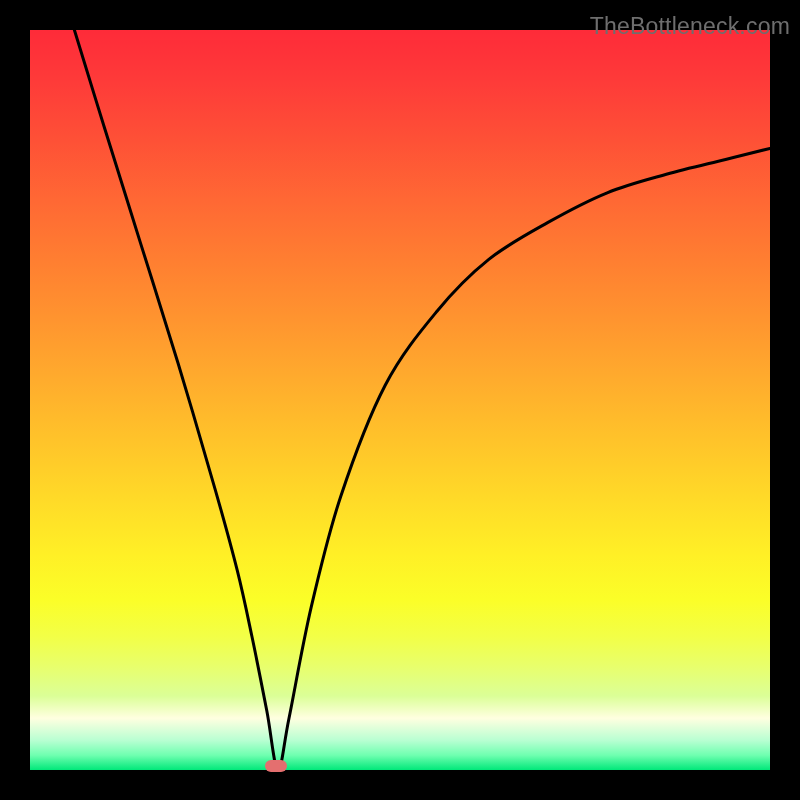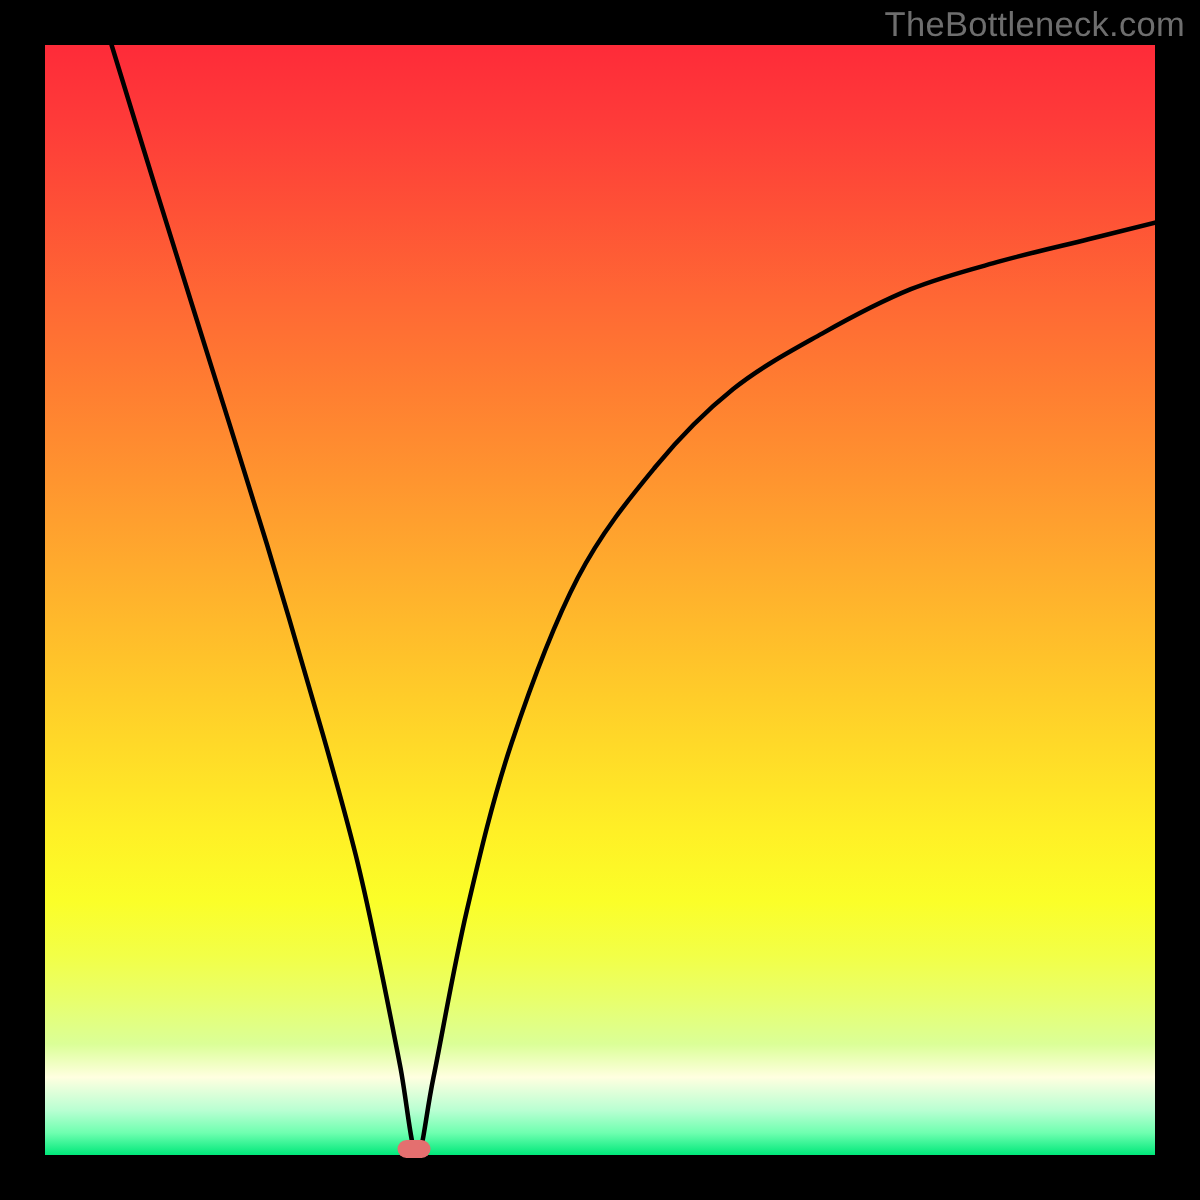--- a/index.html
+++ b/index.html
@@ -6,21 +6,21 @@
   body {
     width: 800px;
     height: 800px;
     background: #000;
     position: relative;
     font-family: Arial, Helvetica, sans-serif;
     overflow: hidden;
   }
   .attribution {
     position: absolute;
-    top: 3px;
+    top: 13px;
     right: 10px;
     color: #6e6e6e;
     font-size: 23px;
     font-weight: 400;
     letter-spacing: 0.2px;
     z-index: 10;
   }
   .plot-area {
     position: absolute;
     left: 30px;

